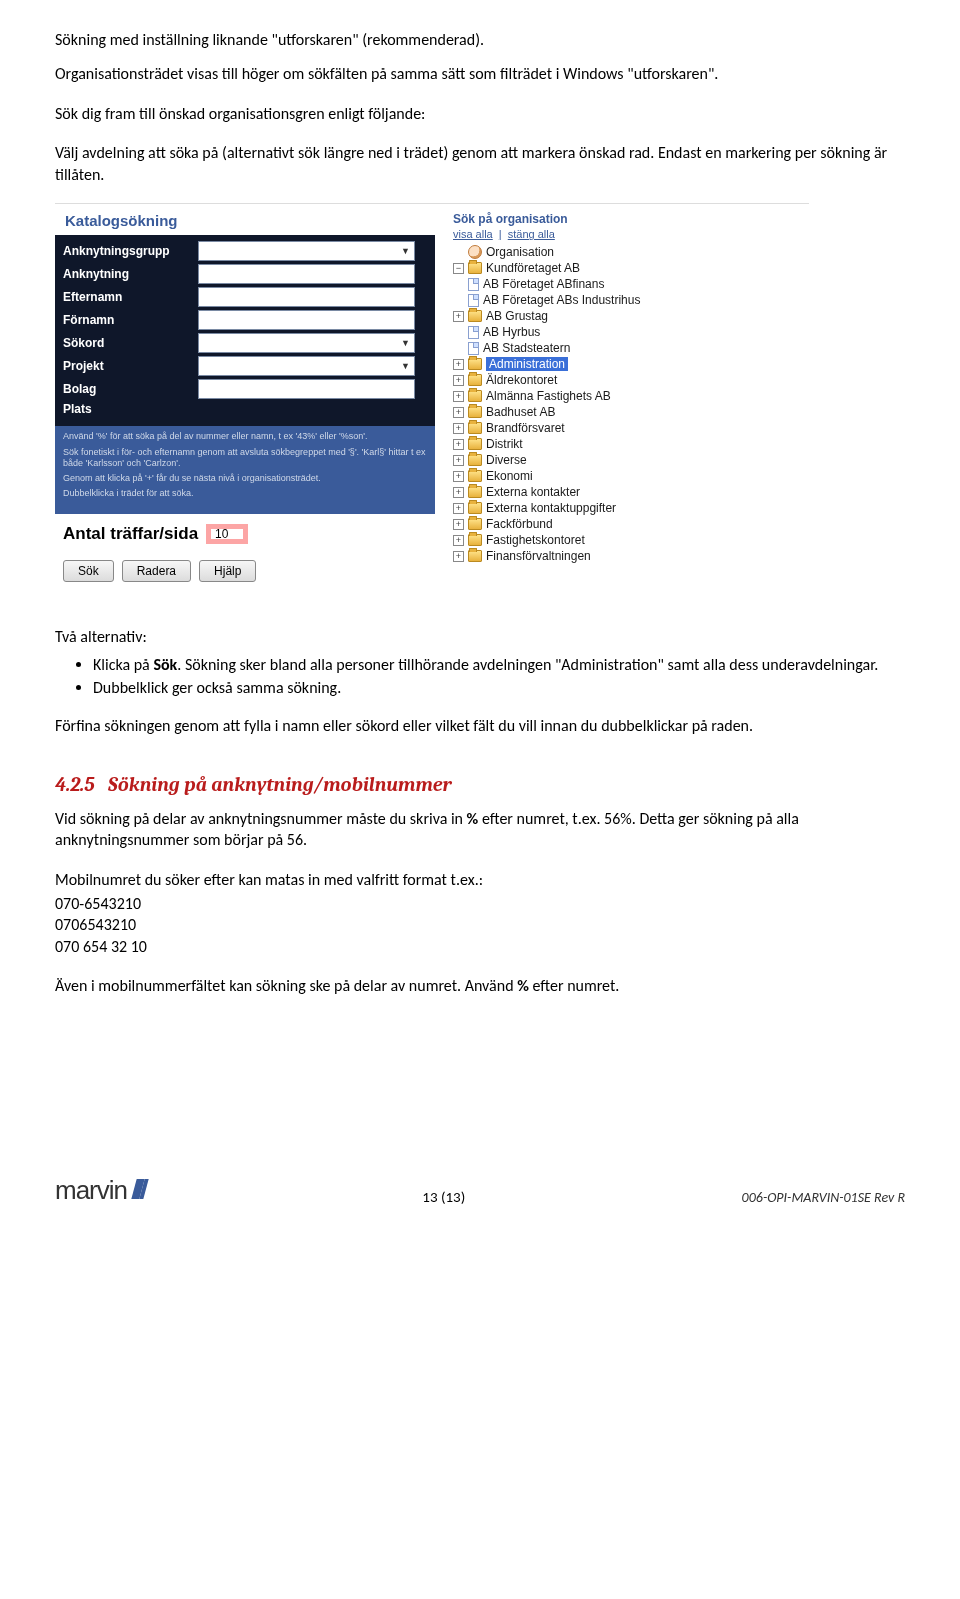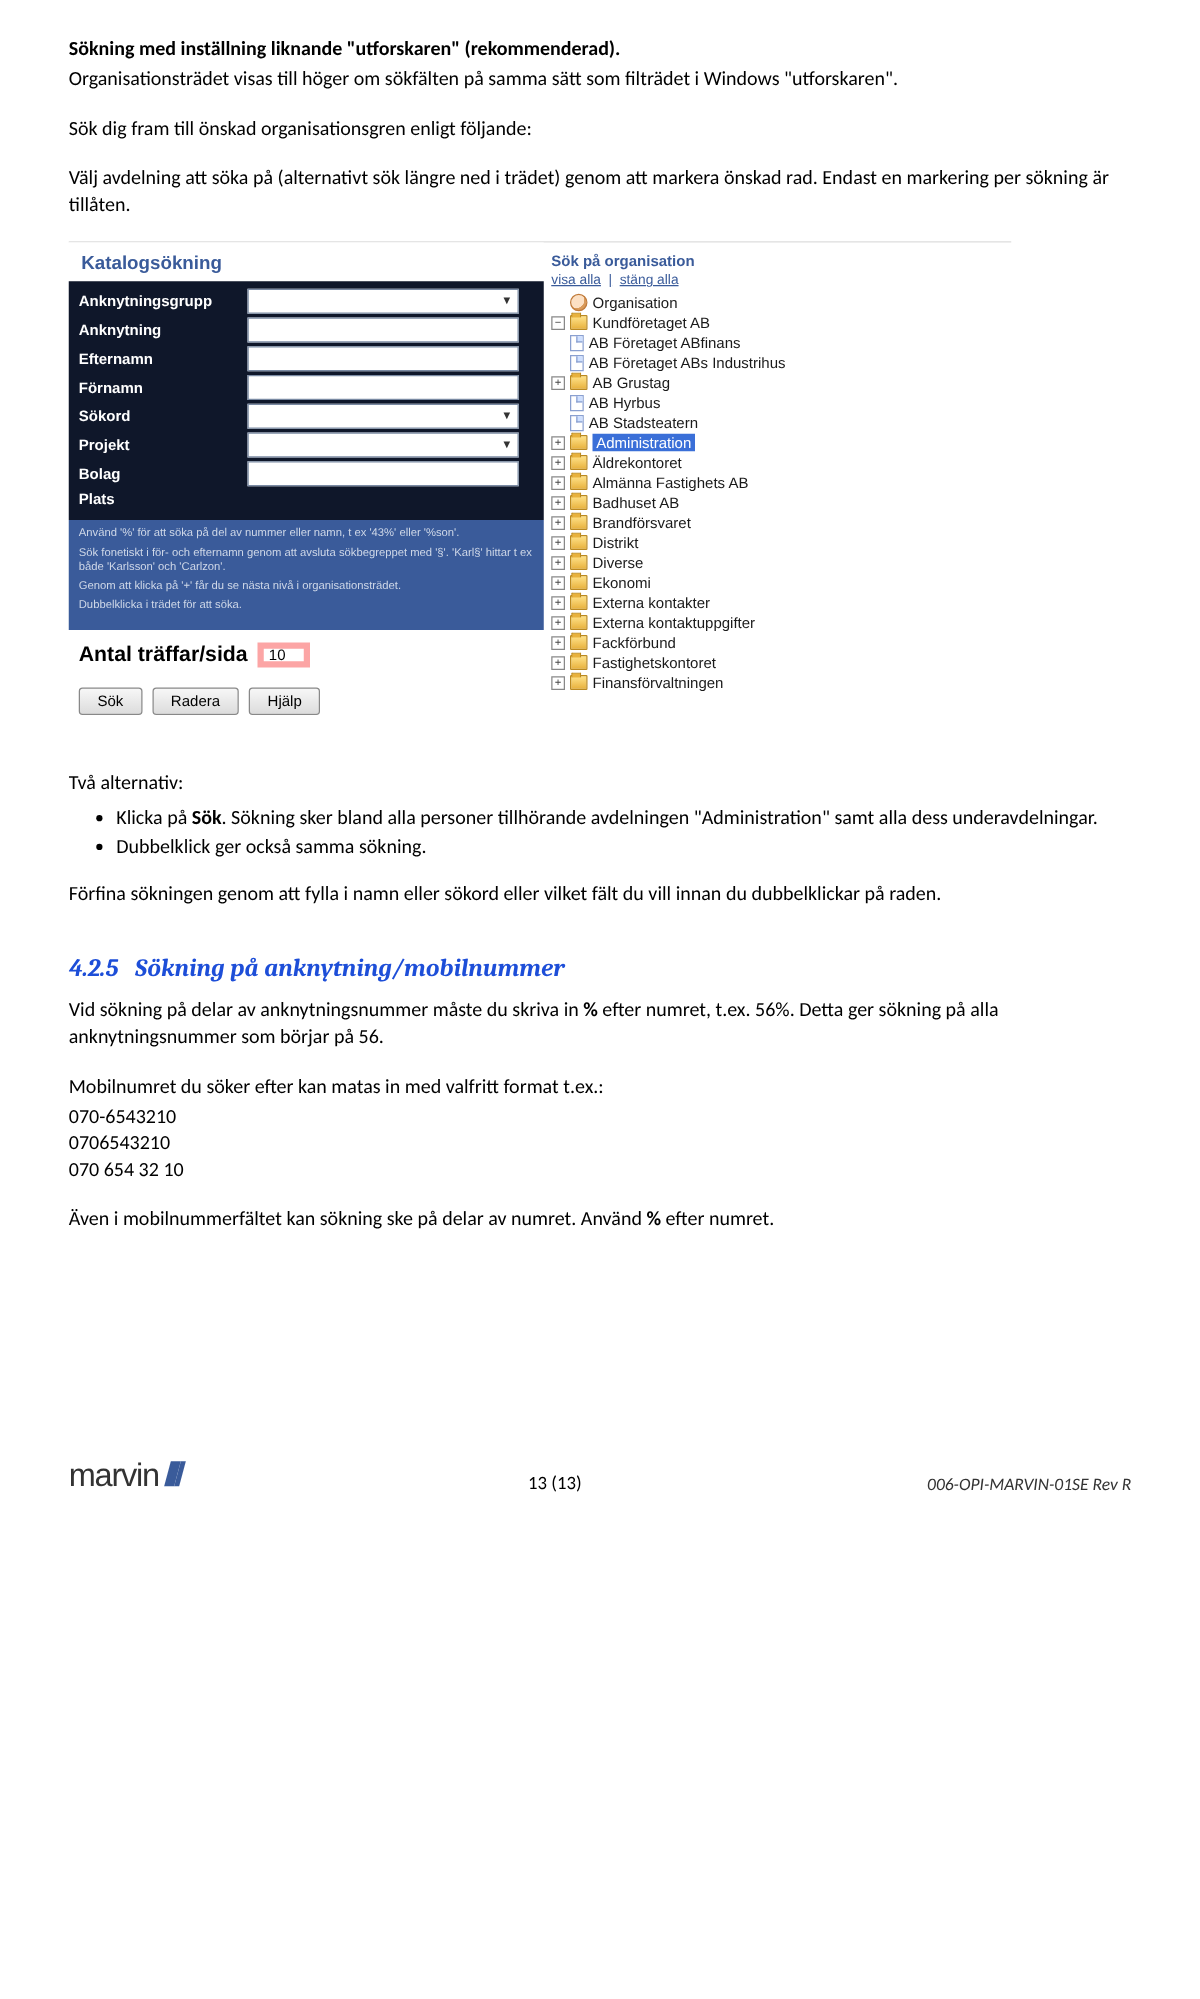--- a/index.html
+++ b/index.html
@@ -8,33 +8,33 @@
     font-family: Calibri, Arial, sans-serif;
     font-size: 16px;
     color: #000;
     background: #fff;
     width: 960px;
   }
   .page {
     padding: 30px 55px 20px 55px;
   }
   .intro-heading {
-    font-weight: bold;
+    font-weight: normal;
     font-size: 16px;
-    margin-bottom: 4px;
+    margin-bottom: 14px;
   }
   .para {
     font-size: 16px;
     line-height: 1.35;
     margin-bottom: 18px;
   }
   
   .screenshot {
     display: flex;
-    gap: 0;
+    gap: 12px;
     border: 1px solid #ddd;
     border-left: none;
     border-right: none;
     border-bottom: none;
     width: 754px;
     margin: 10px 0 30px 0;
     font-size: 12px;
   }
   .left-panel {
     width: 380px;
@@ -222,21 +222,21 @@
   ul.bullets {
     margin: 0 0 18px 20px;
     padding: 0 0 0 18px;
   }
   ul.bullets li { margin-bottom: 4px; }
   h3.section {
     font-family: Cambria, Georgia, serif;
     font-style: italic;
     font-weight: bold;
     font-size: 20px;
-    color: #1d4ed8;
+    color: #b91c1c;
     margin: 36px 0 12px 0;
   }
   .mono-list div { line-height: 1.35; }
   
   .footer {
     display: flex;
     align-items: flex-end;
     justify-content: space-between;
     padding: 0 55px 18px 55px;
     margin-top: 140px;

